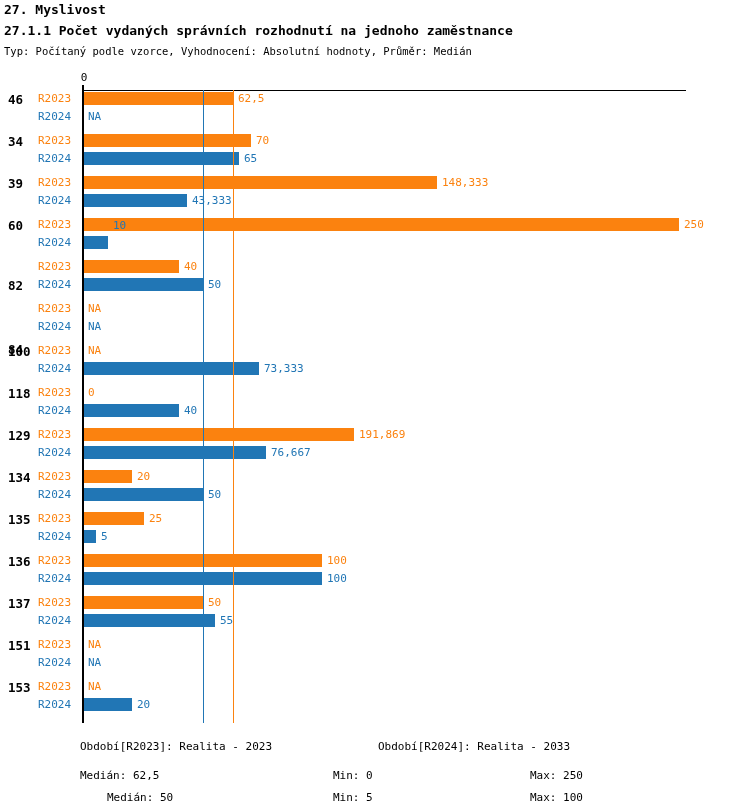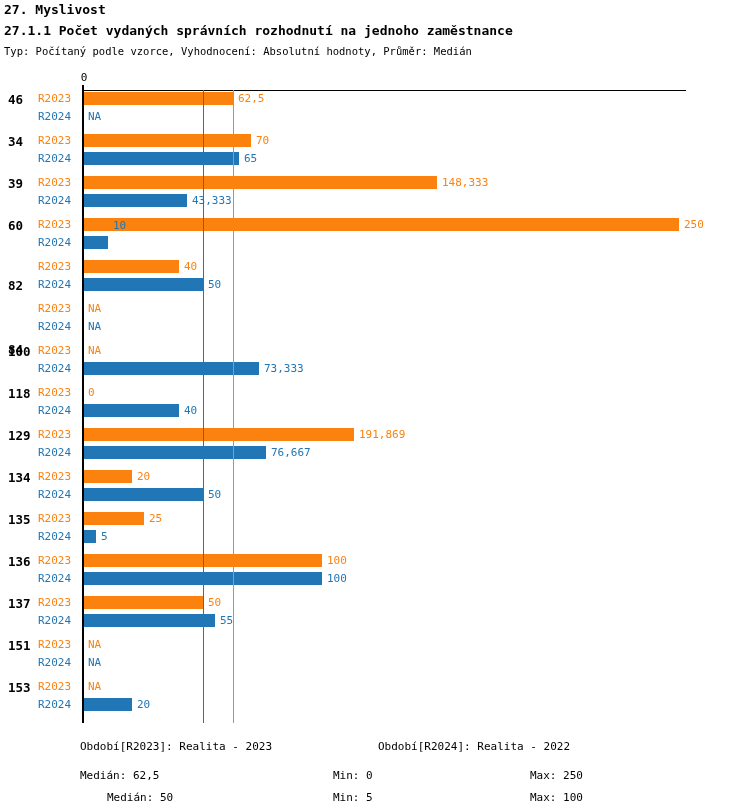--- a/index.html
+++ b/index.html
@@ -131,20 +131,20 @@
       <div class="val" style="top: 595px; left: 88px; color: rgb(251, 130, 15);">NA</div>
       <div class="period" style="top: 613px; color: rgb(33, 118, 181);">R2024</div>
       <div class="bar" style="top: 613px; left: 84px; width: 48px; background: rgb(33, 118, 181);"></div>
       <div class="val" style="top: 613px; left: 137px; color: rgb(33, 118, 181);">20</div>
     </div>
 <div class="refline" style="left: 203px; background: rgb(33, 118, 181);"></div>
     <div class="refline" style="left: 233px; background: rgb(251, 130, 15);"></div>
   </div>
 
 <span class="legend-item" style="left:80px;top:740px;">Období[R2023]: Realita - 2023</span>
-<span class="legend-item" style="left:378px;top:740px;">Období[R2024]: Realita - 2022</span>
+<span class="legend-item" style="left:378px;top:740px;">Období[R2024]: Realita - 2033</span>
 
 <span class="stat" style="left:80px;top:769px;">Medián: 62,5</span>
 <span class="stat" style="left:333px;top:769px;">Min: 0</span>
 <span class="stat" style="left:530px;top:769px;">Max: 250</span>
 <span class="stat" style="left:80px;top:791px;padding-left:27px;">Medián: 50</span>
 <span class="stat" style="left:333px;top:791px;">Min: 5</span>
 <span class="stat" style="left:530px;top:791px;">Max: 100</span>
 
 </body></html>

